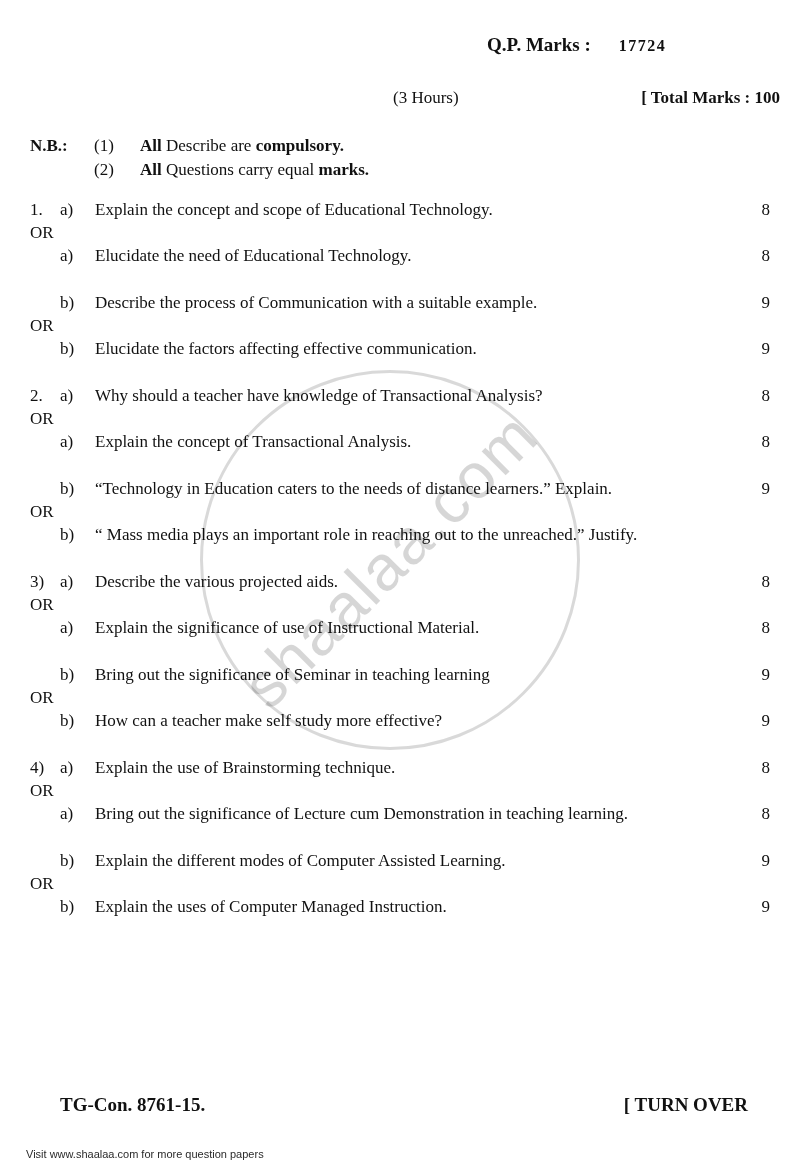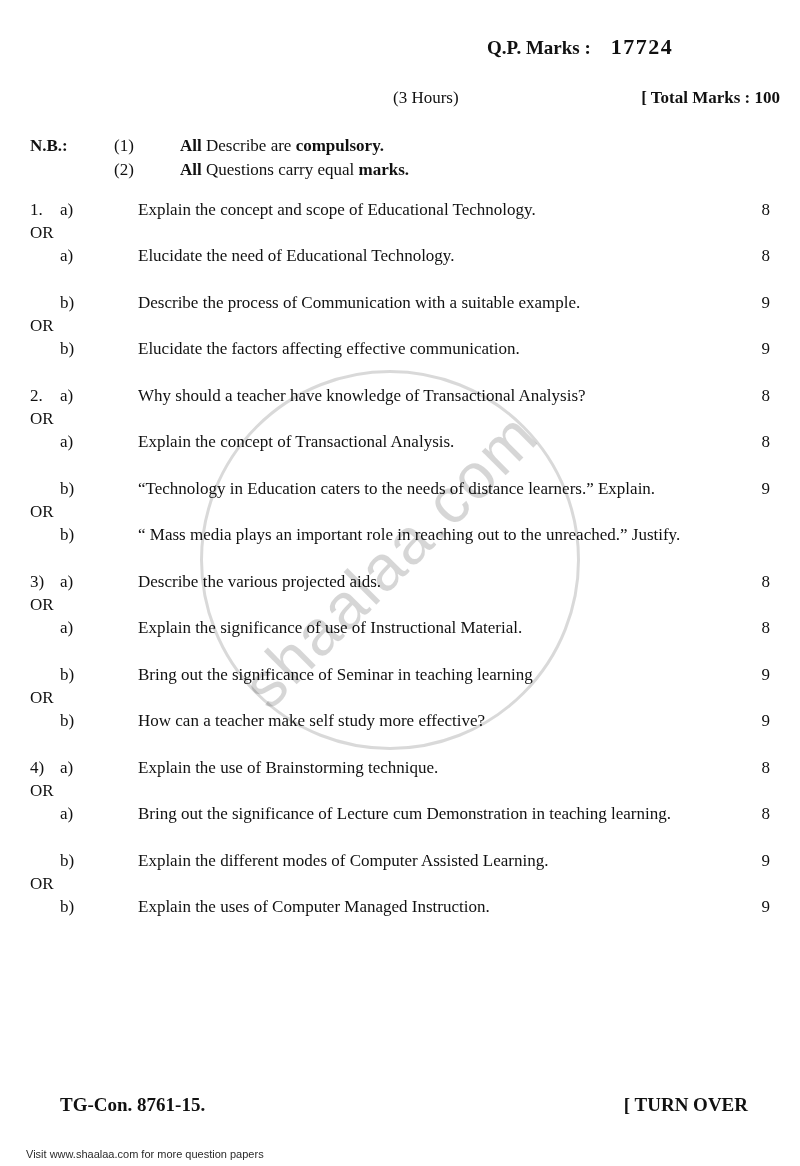--- a/index.html
+++ b/index.html
@@ -8,39 +8,39 @@
     width:800px; height:1166px;
     margin:0 auto;
     background:#ffffff;
     font-family:"Liberation Serif", serif;
     color:#111111;
     overflow:hidden;
   }
 
   
   .qp-row { position:absolute; top:34px; left:487px; font-size:19px; font-weight:bold; white-space:nowrap; }
-  .qp-value { font-size:22px; letter-spacing:1.5px; margin-left:20px; }
+  .qp-value { font-size:16px; letter-spacing:1.5px; margin-left:28px; }
   .meta-row { position:absolute; top:88px; left:0; width:100%; height:24px; font-size:17px; }
   .hours { position:absolute; left:345px;margin-left:48px; }
   .total-marks { position:absolute; right:20px; font-weight:bold;text-align:right; }
 
   
   .nb { position:absolute; top:134px; left:30px; width:740px; font-size:17px; line-height:24px; }
-  .nb-row { display:flex;gap:20px; }
+  .nb-row { display:flex; }
   .nb-label { width:64px; font-weight:bold; }
   .nb-num { width:46px; }
   .nb b { font-weight:bold; }
 
   
   .questions { position:absolute; top:198px; left:30px; width:740px; font-size:17px; }
   .q-row { display:flex; line-height:23px; }
   .q-row.gap { margin-top:24px; }
   .q-num { width:30px; }
   .q-sub { width:35px; }
-  .q-text { flex:1; padding-right:8px;margin-left:43px; }
+  .q-text { flex:1; padding-right:8px; }
   .q-marks { width:26px; text-align:right; font-weight:bold; font-weight:normal; }
   .or-row { width:710px; text-align:left; line-height:23px; }
 
   
   .watermark { position:absolute; left:200px; top:370px; width:380px; height:380px; z-index:5; pointer-events:none; }
   .wm-circle { position:absolute; left:0; top:0; right:0; bottom:0; border:3px solid rgba(0,0,0,0.15); border-radius:50%; }
   .wm-text {
     position:absolute; top:50%; left:50%;
     transform:translate(-50%,-50%) rotate(-45deg);
     font-family:"Liberation Sans", sans-serif;

